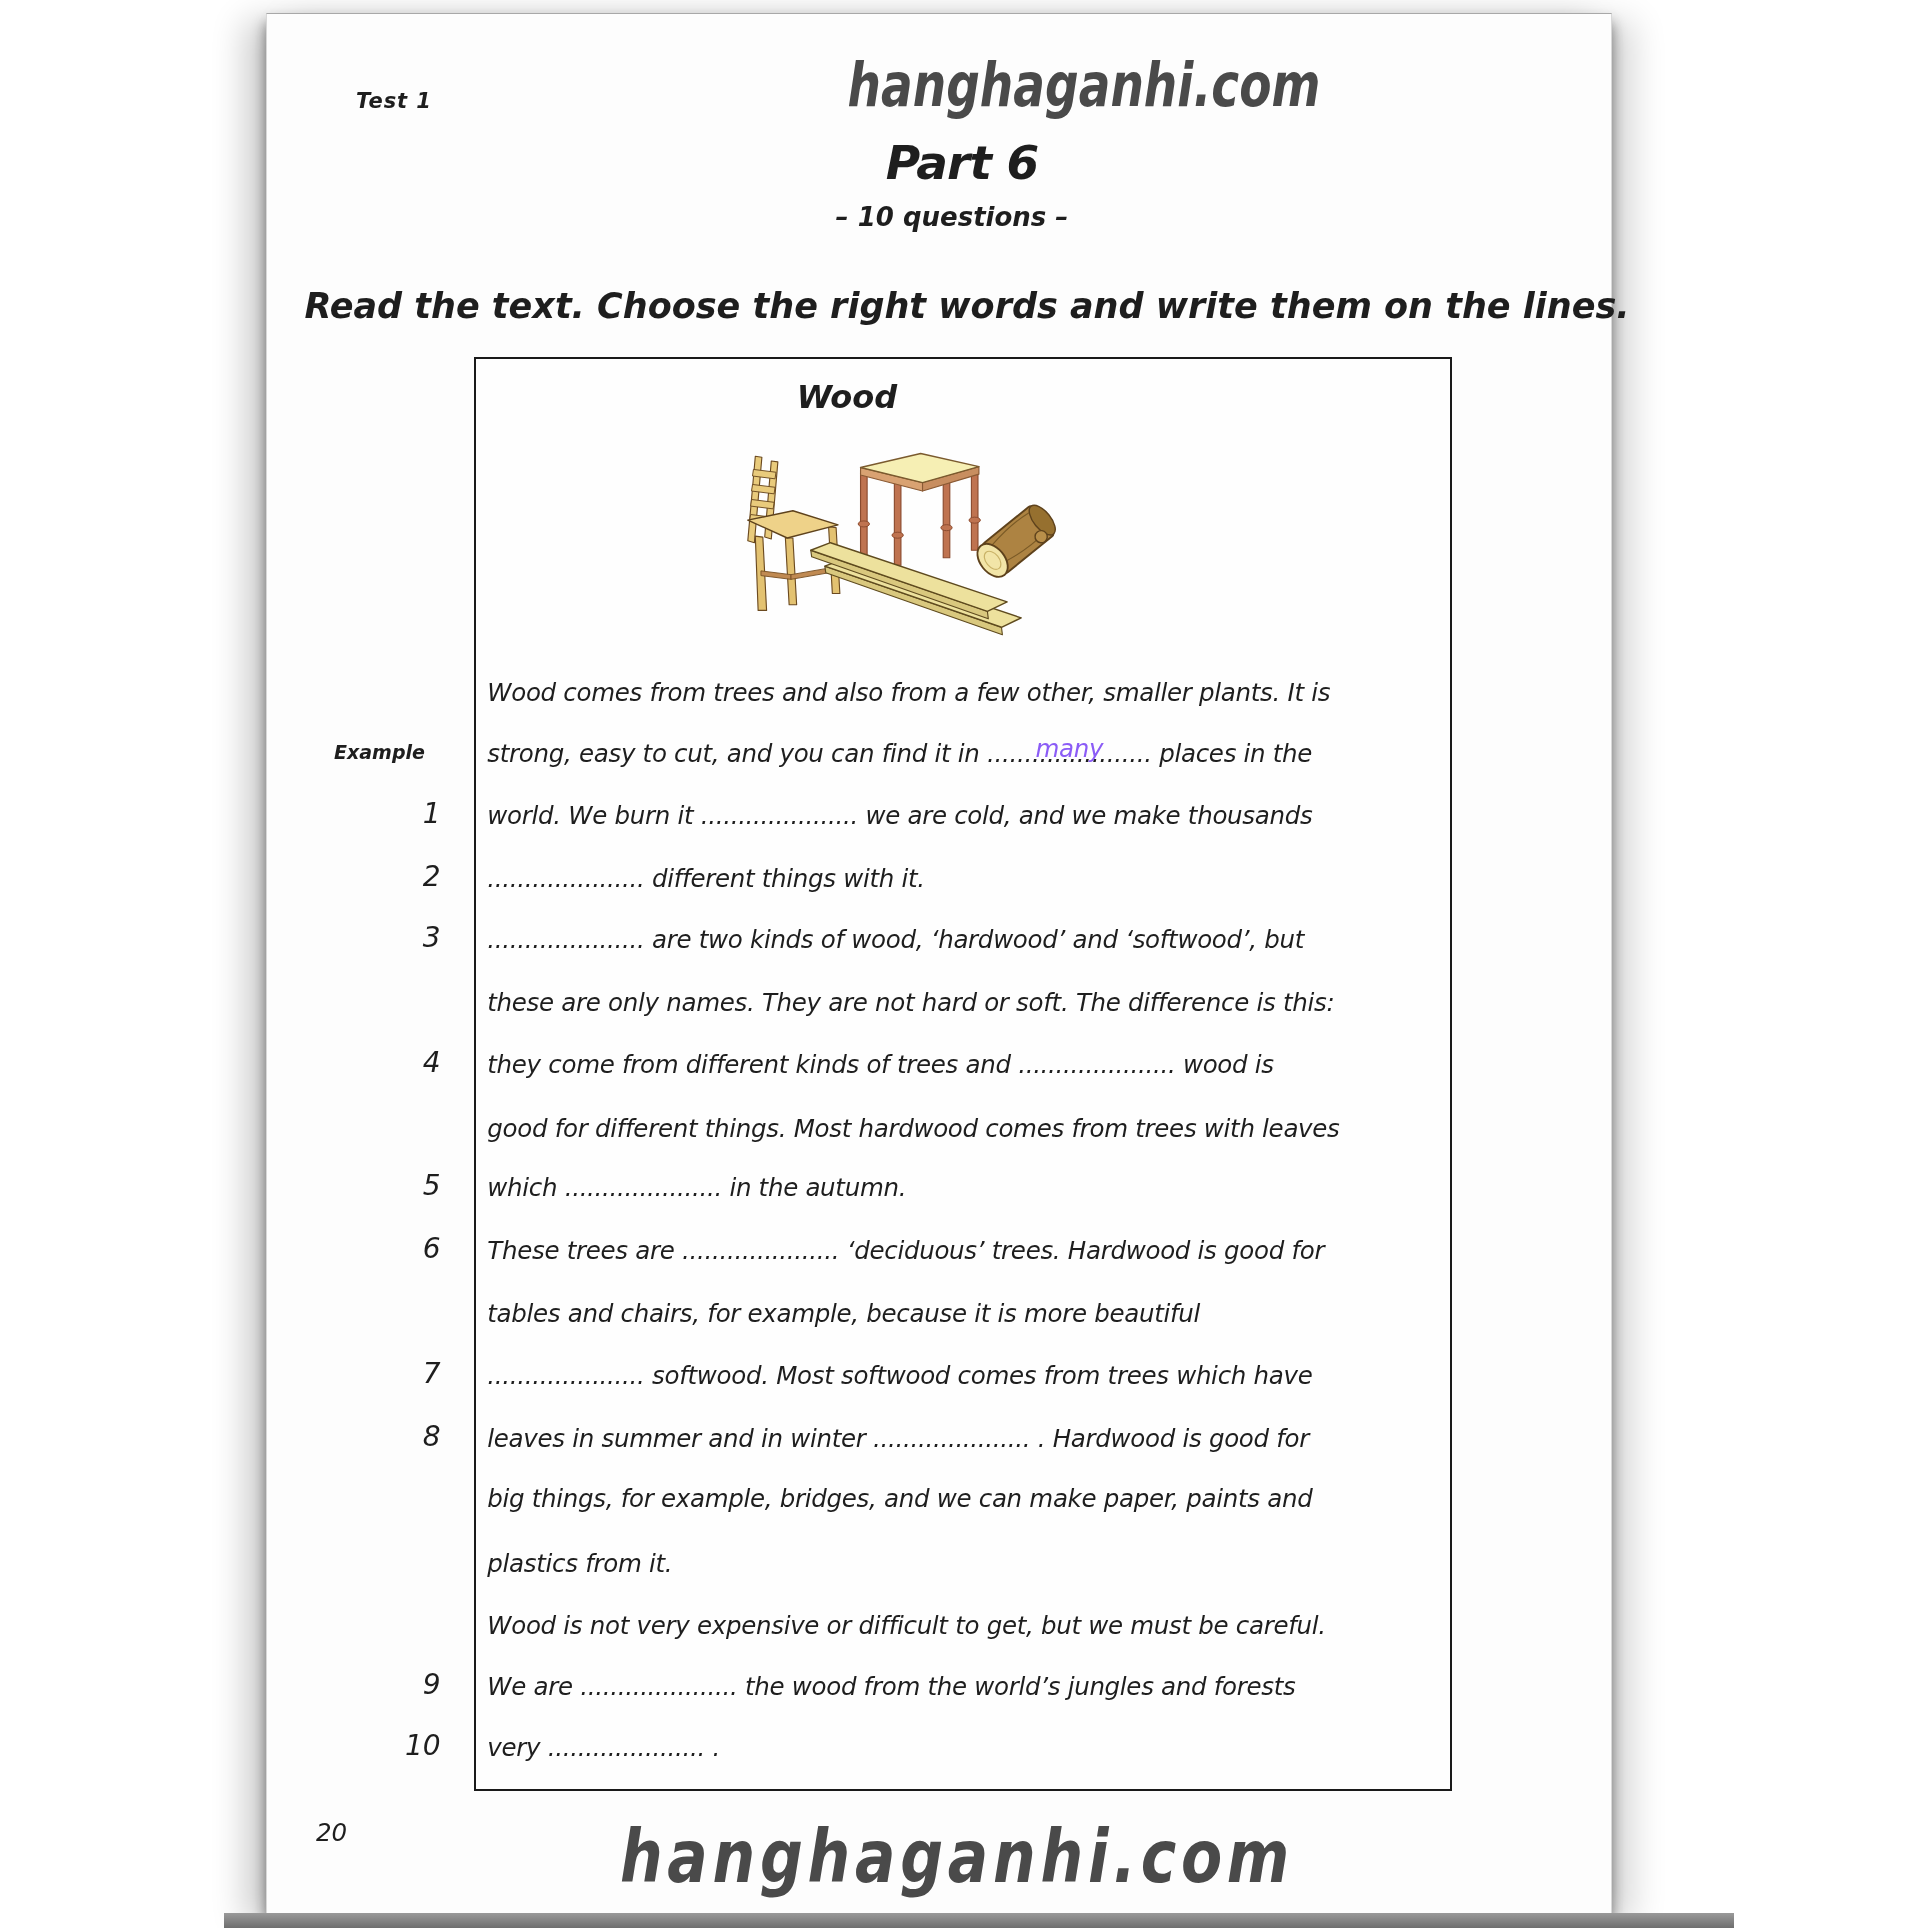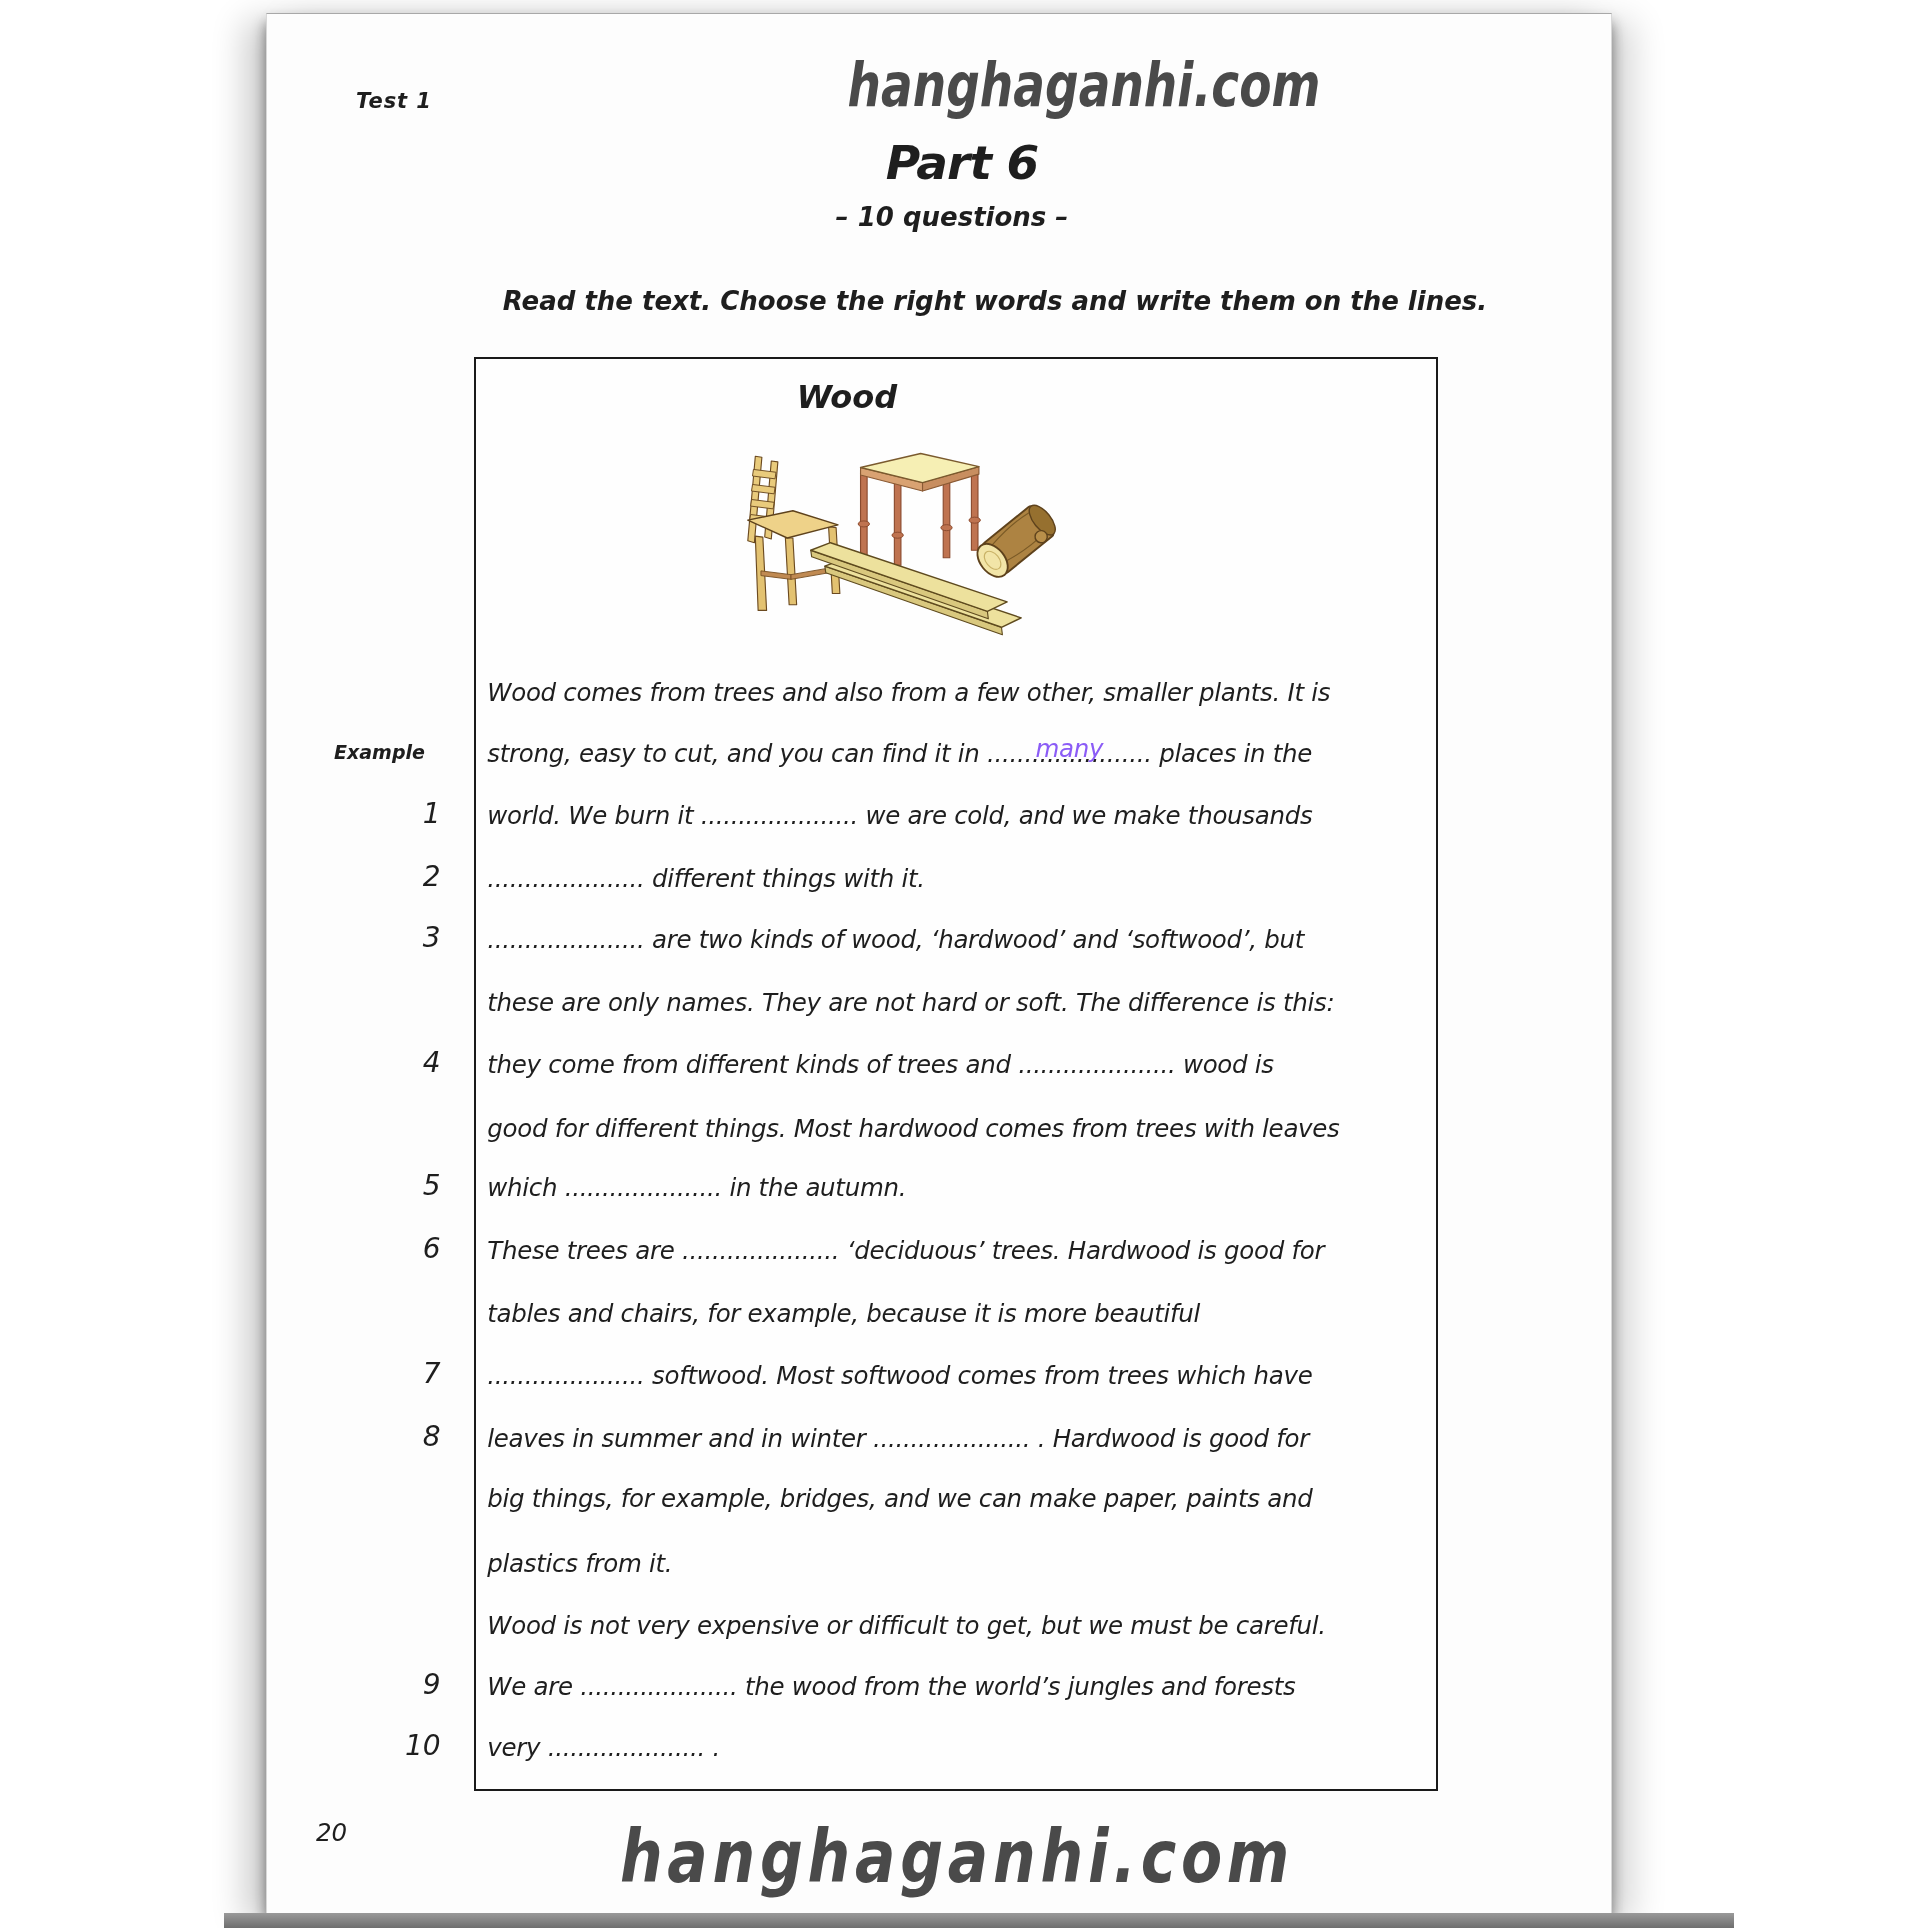--- a/index.html
+++ b/index.html
@@ -12,23 +12,23 @@
   .wm{color:#4a4a4a;font-weight:600;white-space:nowrap;}
   .wm-top{position:absolute;left:817px;top:36px;font-size:47px;letter-spacing:0px;
           transform:translateX(-50%) scaleY(1.28);transform-origin:center top;}
   .wm-bottom{position:absolute;left:690px;top:1800px;font-size:60px;letter-spacing:4.7px;
           transform:translateX(-50%) scaleY(1.22);transform-origin:center top;}
   .part-title{position:absolute;left:686px;top:121px;transform:translateX(-50%);
           font-size:47px;font-weight:bold;letter-spacing:-0.9px;white-space:nowrap;margin-left:9px;}
   .questions-sub{position:absolute;left:685px;top:188px;transform:translateX(-50%);
           font-size:26px;font-weight:bold;white-space:nowrap;}
   .instruction{position:absolute;left:700px;top:272px;transform:translateX(-50%);
-          font-size:26px;font-weight:bold;white-space:nowrap;margin-left:28px;}
+          font-size:35px;font-weight:bold;white-space:nowrap;}
   .textbox{position:absolute;left:207px;top:343px;width:960px;height:1430px;
-          border:2.8px solid #1a1a1a;background:#fefefe;}
+          border:2.8px solid #1a1a1a;background:#fefefe;padding-left:14px;}
   .box-title{position:absolute;left:371px;top:19px;transform:translateX(-50%);
           font-size:32px;font-weight:bold;}
   .illus{position:absolute;left:264px;top:86px;width:320px;height:202px;}
   .tline{position:absolute;left:11.3px;height:40px;line-height:40px;font-size:24.5px;
           letter-spacing:-0.3px;white-space:nowrap;}
   .blank{position:relative;display:inline-block;}
   .answer{position:absolute;left:50%;bottom:13px;transform:translateX(-50%);
           font-size:24.5px;color:#8b5cf6;line-height:1;}
   .margin-label{position:absolute;height:40px;line-height:40px;text-align:right;white-space:nowrap;}
   .margin-example{left:28px;width:169px;font-size:19px;font-weight:bold;text-align:center;}

